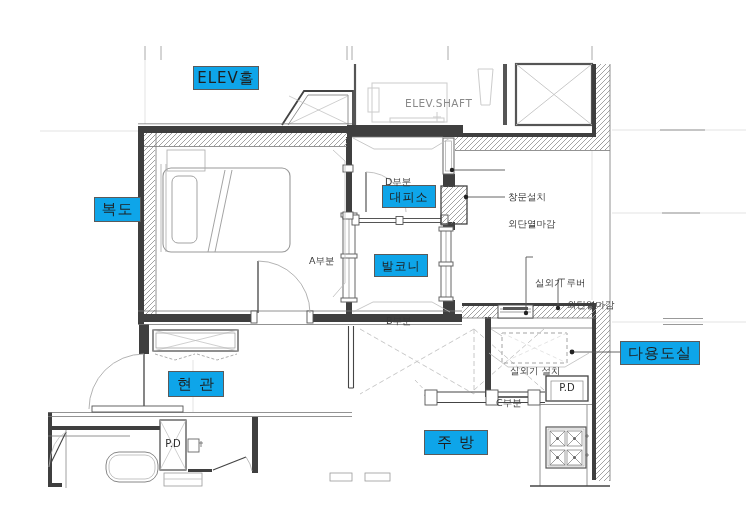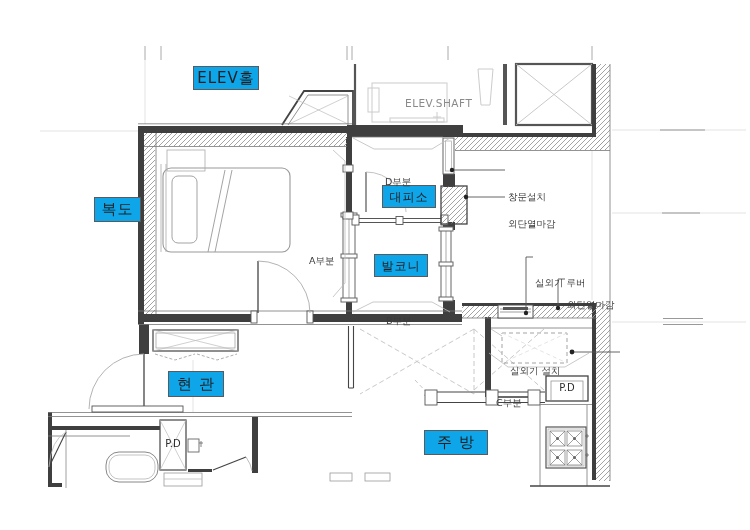--- a/index.html
+++ b/index.html
@@ -269,20 +269,21 @@
     <circle cx="572" cy="352" r="2.4"></circle>
   </g>
 </svg>
 
 <div class="room-label" style="left:193px;top:66px;width:64px;height:22px;">ELEV홀</div>
 <div class="room-label" style="left:52px;top:197px;width:45px;height:23px;margin-left:42px;">복도</div>
 <div class="room-label sm" style="left:382px;top:185px;width:52px;height:21px;">대피소</div>
 <div class="room-label sm" style="left:374px;top:254px;width:52px;height:21px;">발코니</div>
 <div class="room-label" style="left:168px;top:371px;width:54px;height:24px;">현 관</div>
 <div class="room-label" style="left:424px;top:430px;width:62px;height:23px;">주 방</div>
+<div class="room-label" style="left:620px;top:341px;width:78px;height:22px;">다용도실</div>
 
 <div class="ann gray" style="left:405px;top:69px;">ELEV.SHAFT</div>
 <div class="ann" style="left:385px;top:149px;">D부분</div>
 <div class="ann" style="left:309px;top:228px;">A부분</div>
 <div class="ann" style="left:386px;top:288px;">B부분</div>
 <div class="ann" style="left:496px;top:370px;">C부분</div>
 <div class="ann" style="left:508px;top:164px;">창문설치</div>
 <div class="ann" style="left:508px;top:191px;">외단열마감</div>
 <div class="ann" style="left:535px;top:250px;">실외기 루버</div>
 <div class="ann" style="left:567px;top:272px;">외단열마감</div>

